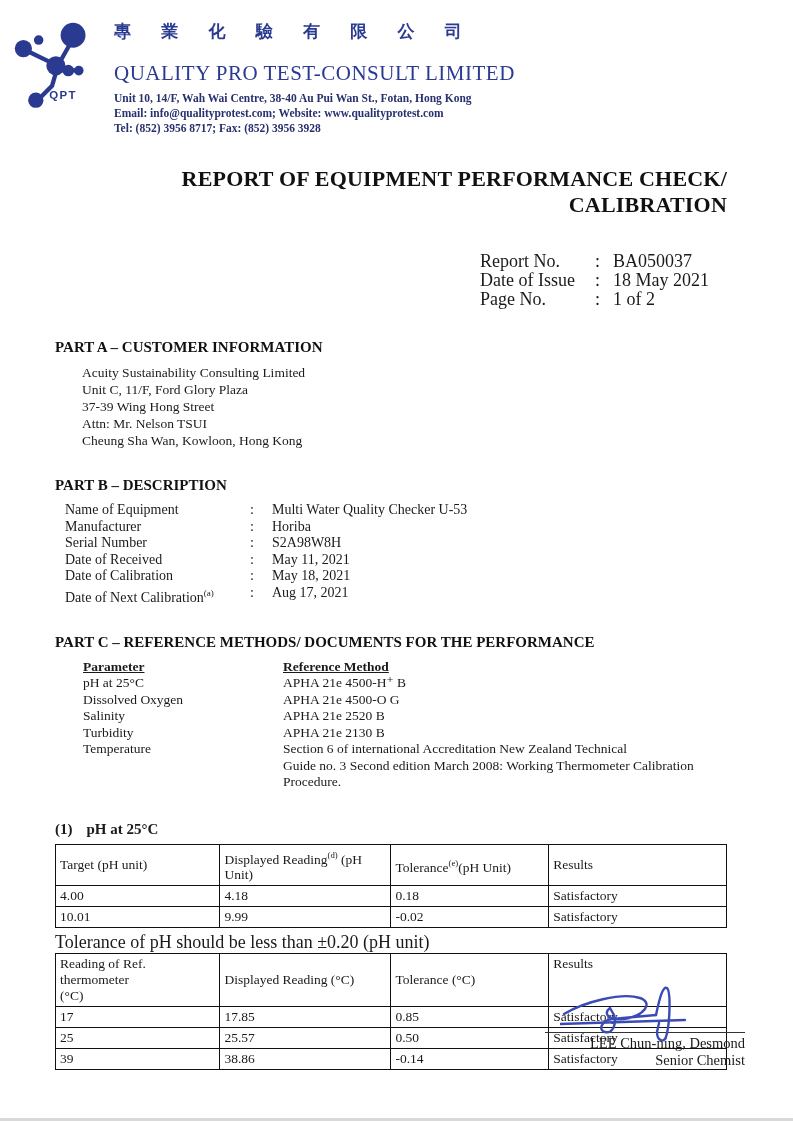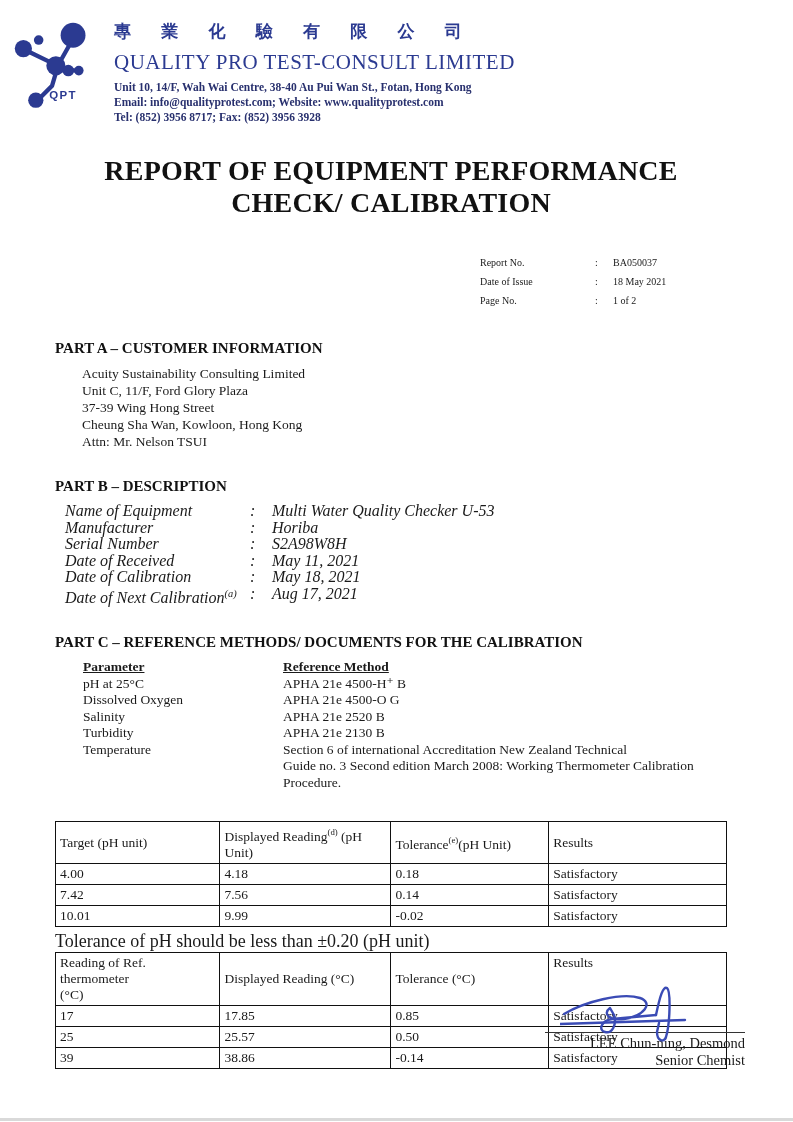--- a/index.html
+++ b/index.html
@@ -11,35 +11,35 @@
     color:#1a1a1a;
     overflow:hidden;
     box-sizing:border-box;
     padding:12px 66px 0 55px;
   }
   
   .letterhead{display:flex;align-items:flex-start;margin-left:-45px;}
   .logo{flex:0 0 auto;margin-right:18px;margin-top:3px;}
   .head-text{padding-top:8px;}
   .zh{font-size:17px;letter-spacing:13px;color:#2b3a91;font-weight:bold;}
-  .en{font-size:21px;color:#2b3a91;letter-spacing:.5px;margin-top:7px;font-weight:500;}
+  .en{font-size:21px;color:#2b3a91;letter-spacing:.5px;margin-top:18px;font-weight:500;}
   .addr{font-size:11.5px;font-weight:bold;color:#28306e;line-height:15px;margin-top:5px;}
   
-  .title{font-size:28px;font-weight:bold;text-align:center;margin:30px 0 0 0;letter-spacing:.2px;color:#111;}
-  
-  .report-info{margin:34px 0 0 425px;font-size:10px;line-height:19px;}
+  .title{font-size:22px;font-weight:bold;text-align:right;margin:30px 0 0 0;letter-spacing:.2px;color:#111;}
+  
+  .report-info{margin:34px 0 0 425px;font-size:18px;line-height:19px;}
   .ri-row{display:flex;}
   .ri-label{width:115px;}
   .ri-colon{width:18px;}
   
   .part-heading{font-size:15px;font-weight:bold;color:#111;margin:0;}
   .sec-a{margin-top:30px;}
   .sec-a .lines{margin:8px 0 0 27px;font-size:13.5px;line-height:17px;}
   .sec-b{margin-top:28px;}
-  .sec-b .rows{margin:8px 0 0 10px;font-size:16px;line-height:16.5px;font-style:italic;}
+  .sec-b .rows{margin:8px 0 0 10px;font-size:14px;line-height:16.5px;}
   .b-row{display:flex;}
   .b-label{width:185px;}
   .b-colon{width:22px;text-align:left;}
   .sec-c{margin-top:28px;}
   .c-table{margin:8px 0 0 28px;font-size:13.5px;line-height:16.5px;}
   .c-row{display:flex;}
   .c-param{width:200px;flex:0 0 auto;}
   .c-head span{font-weight:bold;text-decoration:underline;}
   
   .sec-d{margin-top:30px;}
@@ -126,22 +126,22 @@
       <span>1 of 2</span>
     </div>
   </div>
 
   <section class="sec-a">
     <h2 class="part-heading">PART A – CUSTOMER INFORMATION</h2>
     <div class="lines">
       <div>Acuity Sustainability Consulting Limited</div>
       <div>Unit C, 11/F, Ford Glory Plaza</div>
       <div>37-39 Wing Hong Street</div>
+      <div>Attn: Mr. Nelson TSUI</div>
       <div>Cheung Sha Wan, Kowloon, Hong Kong</div>
-      <div>Attn: Mr. Nelson TSUI</div>
     </div>
   </section>
 
   <section class="sec-b">
     <h2 class="part-heading">PART B – DESCRIPTION</h2>
     <div class="rows">
       <div class="b-row">
         <span class="b-label"><span>Name of Equipment</span></span>
         <span class="b-colon">:</span>
         <span>Multi Water Quality Checker U-53</span>
@@ -168,21 +168,21 @@
       </div>
       <div class="b-row">
         <span class="b-label"><span>Date of Next Calibration</span><sup>(a)</sup></span>
         <span class="b-colon">:</span>
         <span>Aug 17, 2021</span>
       </div>
     </div>
   </section>
 
   <section class="sec-c">
-    <h2 class="part-heading">PART C – REFERENCE METHODS/ DOCUMENTS FOR THE CALIBRATION</h2>
+    <h2 class="part-heading">PART C – REFERENCE METHODS/ DOCUMENTS FOR THE PERFORMANCE</h2>
     <div class="c-table">
       <div class="c-row c-head">
         <span class="c-param">Parameter</span>
         <span>Reference Method</span>
       </div>
       <div class="c-row">
         <span class="c-param">pH at 25°C</span>
         <span>APHA 21e 4500-H⁺ B</span>
       </div>
       <div class="c-row">
@@ -202,46 +202,43 @@
         <span>
           <span>Section 6 of international Accreditation New Zealand Technical</span><br>
           <span>Guide no. 3 Second edition March 2008: Working Thermometer Calibration Procedure.</span>
         </span>
       </div>
     </div>
   </section>
 
   <section class="sec-d">
 
+    <div class="sub-title">
+      <span class="num">(1)</span><span>pH at 25°C</span>
+    </div>
     <table class="cal ph">
       <colgroup>
           <col class="c1">
           <col class="c2">
           <col class="c3">
           <col class="c4">
         </colgroup>
       <thead>
         <tr>
           <th><span>Target (pH unit)</span></th>
           <th><span>Displayed Reading</span><sup>(d)</sup><span> (pH Unit)</span></th>
           <th><span>Tolerance</span><sup>(e)</sup><span>(pH Unit)</span></th>
           <th><span>Results</span></th>
         </tr>
       </thead>
       <tbody>
         <tr>
           <td>4.00</td>
           <td>4.18</td>
           <td>0.18</td>
-          <td>Satisfactory</td>
-        </tr>
-        <tr>
-          <td>7.42</td>
-          <td>7.56</td>
-          <td>0.14</td>
           <td>Satisfactory</td>
         </tr>
         <tr>
           <td>10.01</td>
           <td>9.99</td>
           <td>-0.02</td>
           <td>Satisfactory</td>
         </tr>
       </tbody>
     </table>

